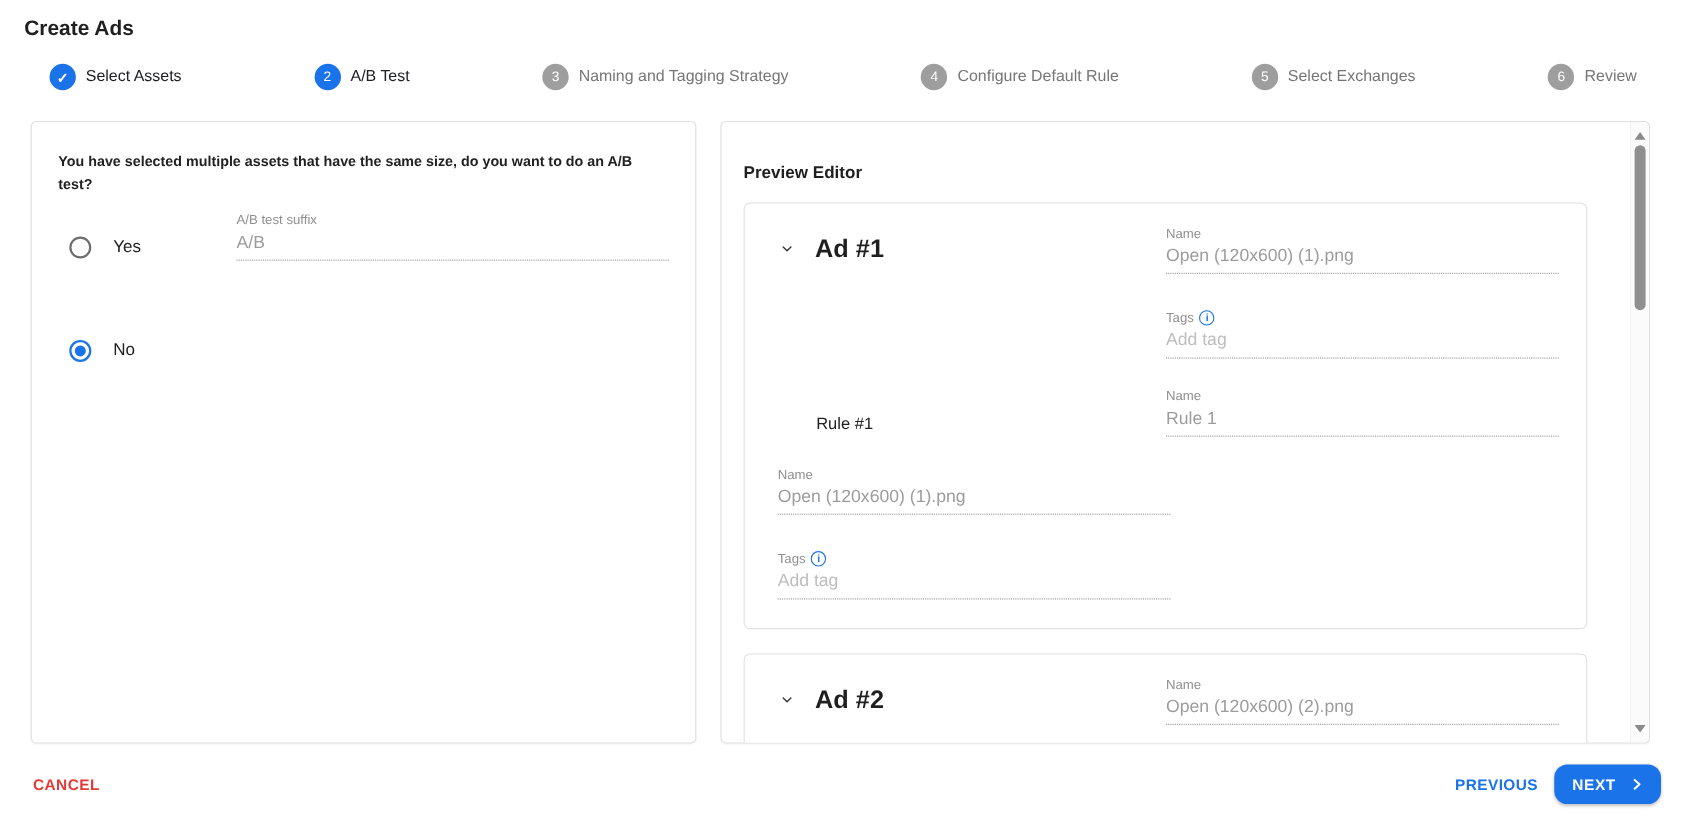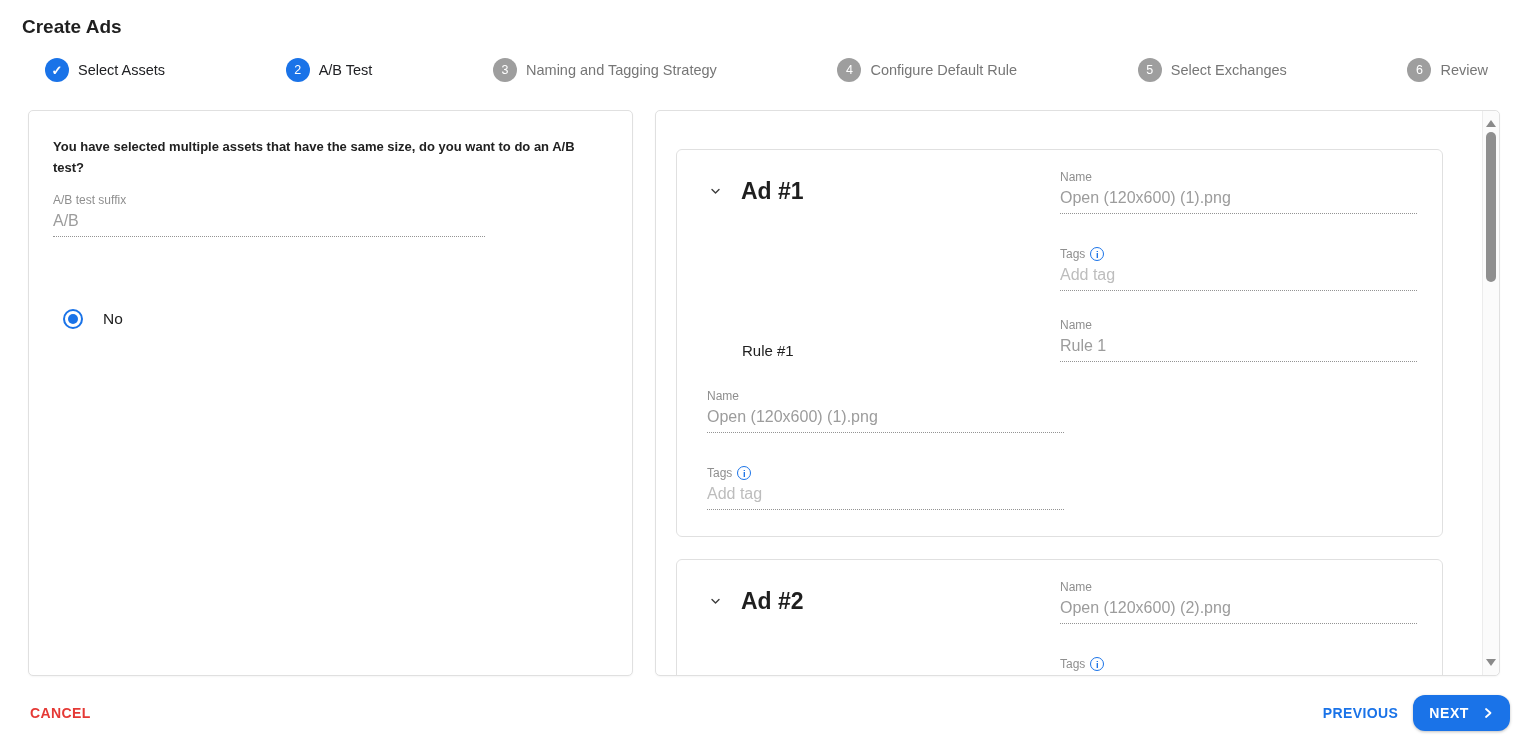--- a/index.html
+++ b/index.html
@@ -175,35 +175,40 @@
     <span class="step-label gray">Review</span>
   </div>
 </div>
 
 <div class="main">
 
   <div class="panel left-panel">
     <div class="question">You have selected multiple assets that have the same size, do you want to do an A/B test?</div>
 
     <div class="option-row">
+      <div class="radio-group">
+        <span class="radio"></span>
+        <span class="radio-label">Yes</span>
+      </div>
       <div class="field suffix-field">
         <div class="field-label">A/B test suffix</div>
         <div class="field-value">A/B</div>
       </div>
     </div>
 
     <div class="option-row no-row">
       <div class="radio-group">
         <span class="radio selected"></span>
         <span class="radio-label">No</span>
       </div>
     </div>
   </div>
 
   <div class="panel right-panel">
+    <div class="preview-title">Preview Editor</div>
 
     <div class="ad-card">
       <div class="card-row">
         <div class="card-left">
           <button class="chevron-btn">
             <svg width="13" height="13" viewBox="0 0 13 13">
                 <path d="M3 4.5 L6.5 8 L10 4.5" fill="none" stroke="#3c3c3c" stroke-width="1.4" stroke-linecap="round" stroke-linejoin="round"></path>
               </svg>
           </button>
           <span class="ad-title">Ad #1</span>

